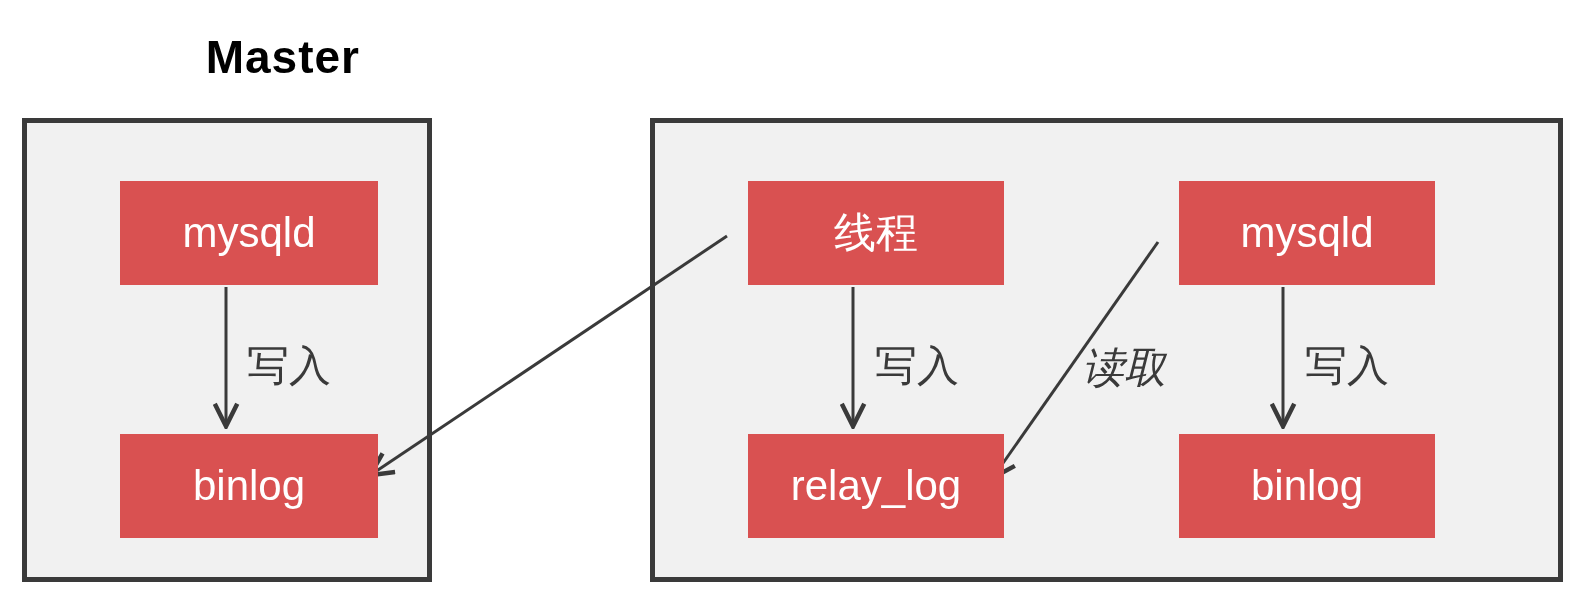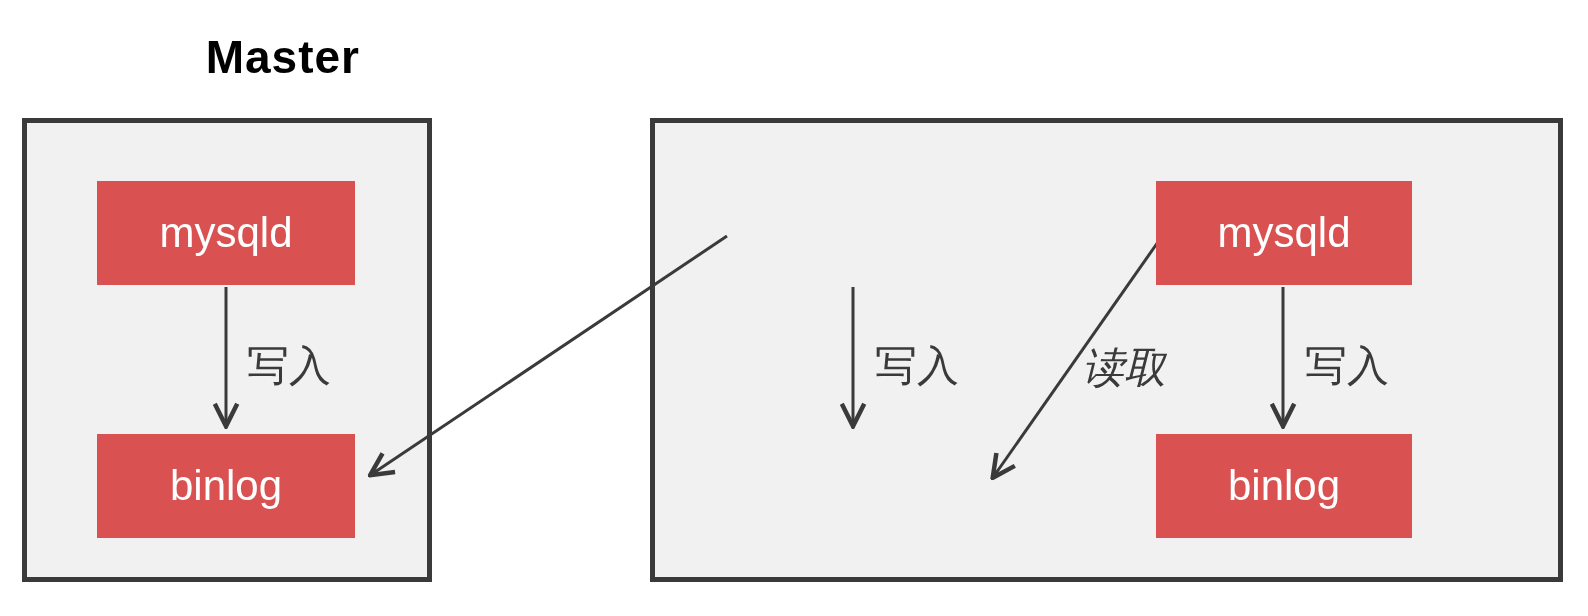--- a/index.html
+++ b/index.html
@@ -31,20 +31,21 @@
   }
   .node {
     position: absolute;
     background: #d95151;
     color: #ffffff;
     font-size: 42px;
     display: flex;
     align-items: center;
     justify-content: center;
     box-sizing: border-box;
+    margin-left: 23px;
   }
   .edge-label {
     position: absolute;
     font-size: 42px;
     color: #3a3a3a;
     white-space: nowrap;
   }
   svg.arrows {
     position: absolute;
     left: 0;
@@ -73,20 +74,22 @@
     <line x1="226" y1="287" x2="226" y2="424" stroke="#3a3a3a" stroke-width="3" marker-end="url(#arrowhead)"></line>
     <line x1="727" y1="236" x2="372" y2="474" stroke="#3a3a3a" stroke-width="3" marker-end="url(#arrowhead)"></line>
     <line x1="853" y1="287" x2="853" y2="424" stroke="#3a3a3a" stroke-width="3" marker-end="url(#arrowhead)"></line>
     <line x1="1158" y1="242" x2="994" y2="476" stroke="#3a3a3a" stroke-width="3" marker-end="url(#arrowhead)"></line>
     <line x1="1283" y1="287" x2="1283" y2="424" stroke="#3a3a3a" stroke-width="3" marker-end="url(#arrowhead)"></line>
   </svg>
 
   <div class="node" style="left:97px; top:181px; width:258px; height:104px;">mysqld</div>
   <div class="node" style="left:97px; top:434px; width:258px; height:104px;">binlog</div>
 
+  <div class="node" style="left:725px; top:181px; width:256px; height:104px;">线程</div>
+  <div class="node" style="left:725px; top:434px; width:256px; height:104px;">relay_log</div>
   <div class="node" style="left:1156px; top:181px; width:256px; height:104px;">mysqld</div>
   <div class="node" style="left:1156px; top:434px; width:256px; height:104px;">binlog</div>
 
   <div class="edge-label" style="left:247px; top:338px;">写入</div>
   <div class="edge-label" style="left:875px; top:338px;">写入</div>
   <div class="edge-label" style="left:1082px; top:340px;font-style:italic;">读取</div>
   <div class="edge-label" style="left:1305px; top:338px;">写入</div>
 
 </div>
 

